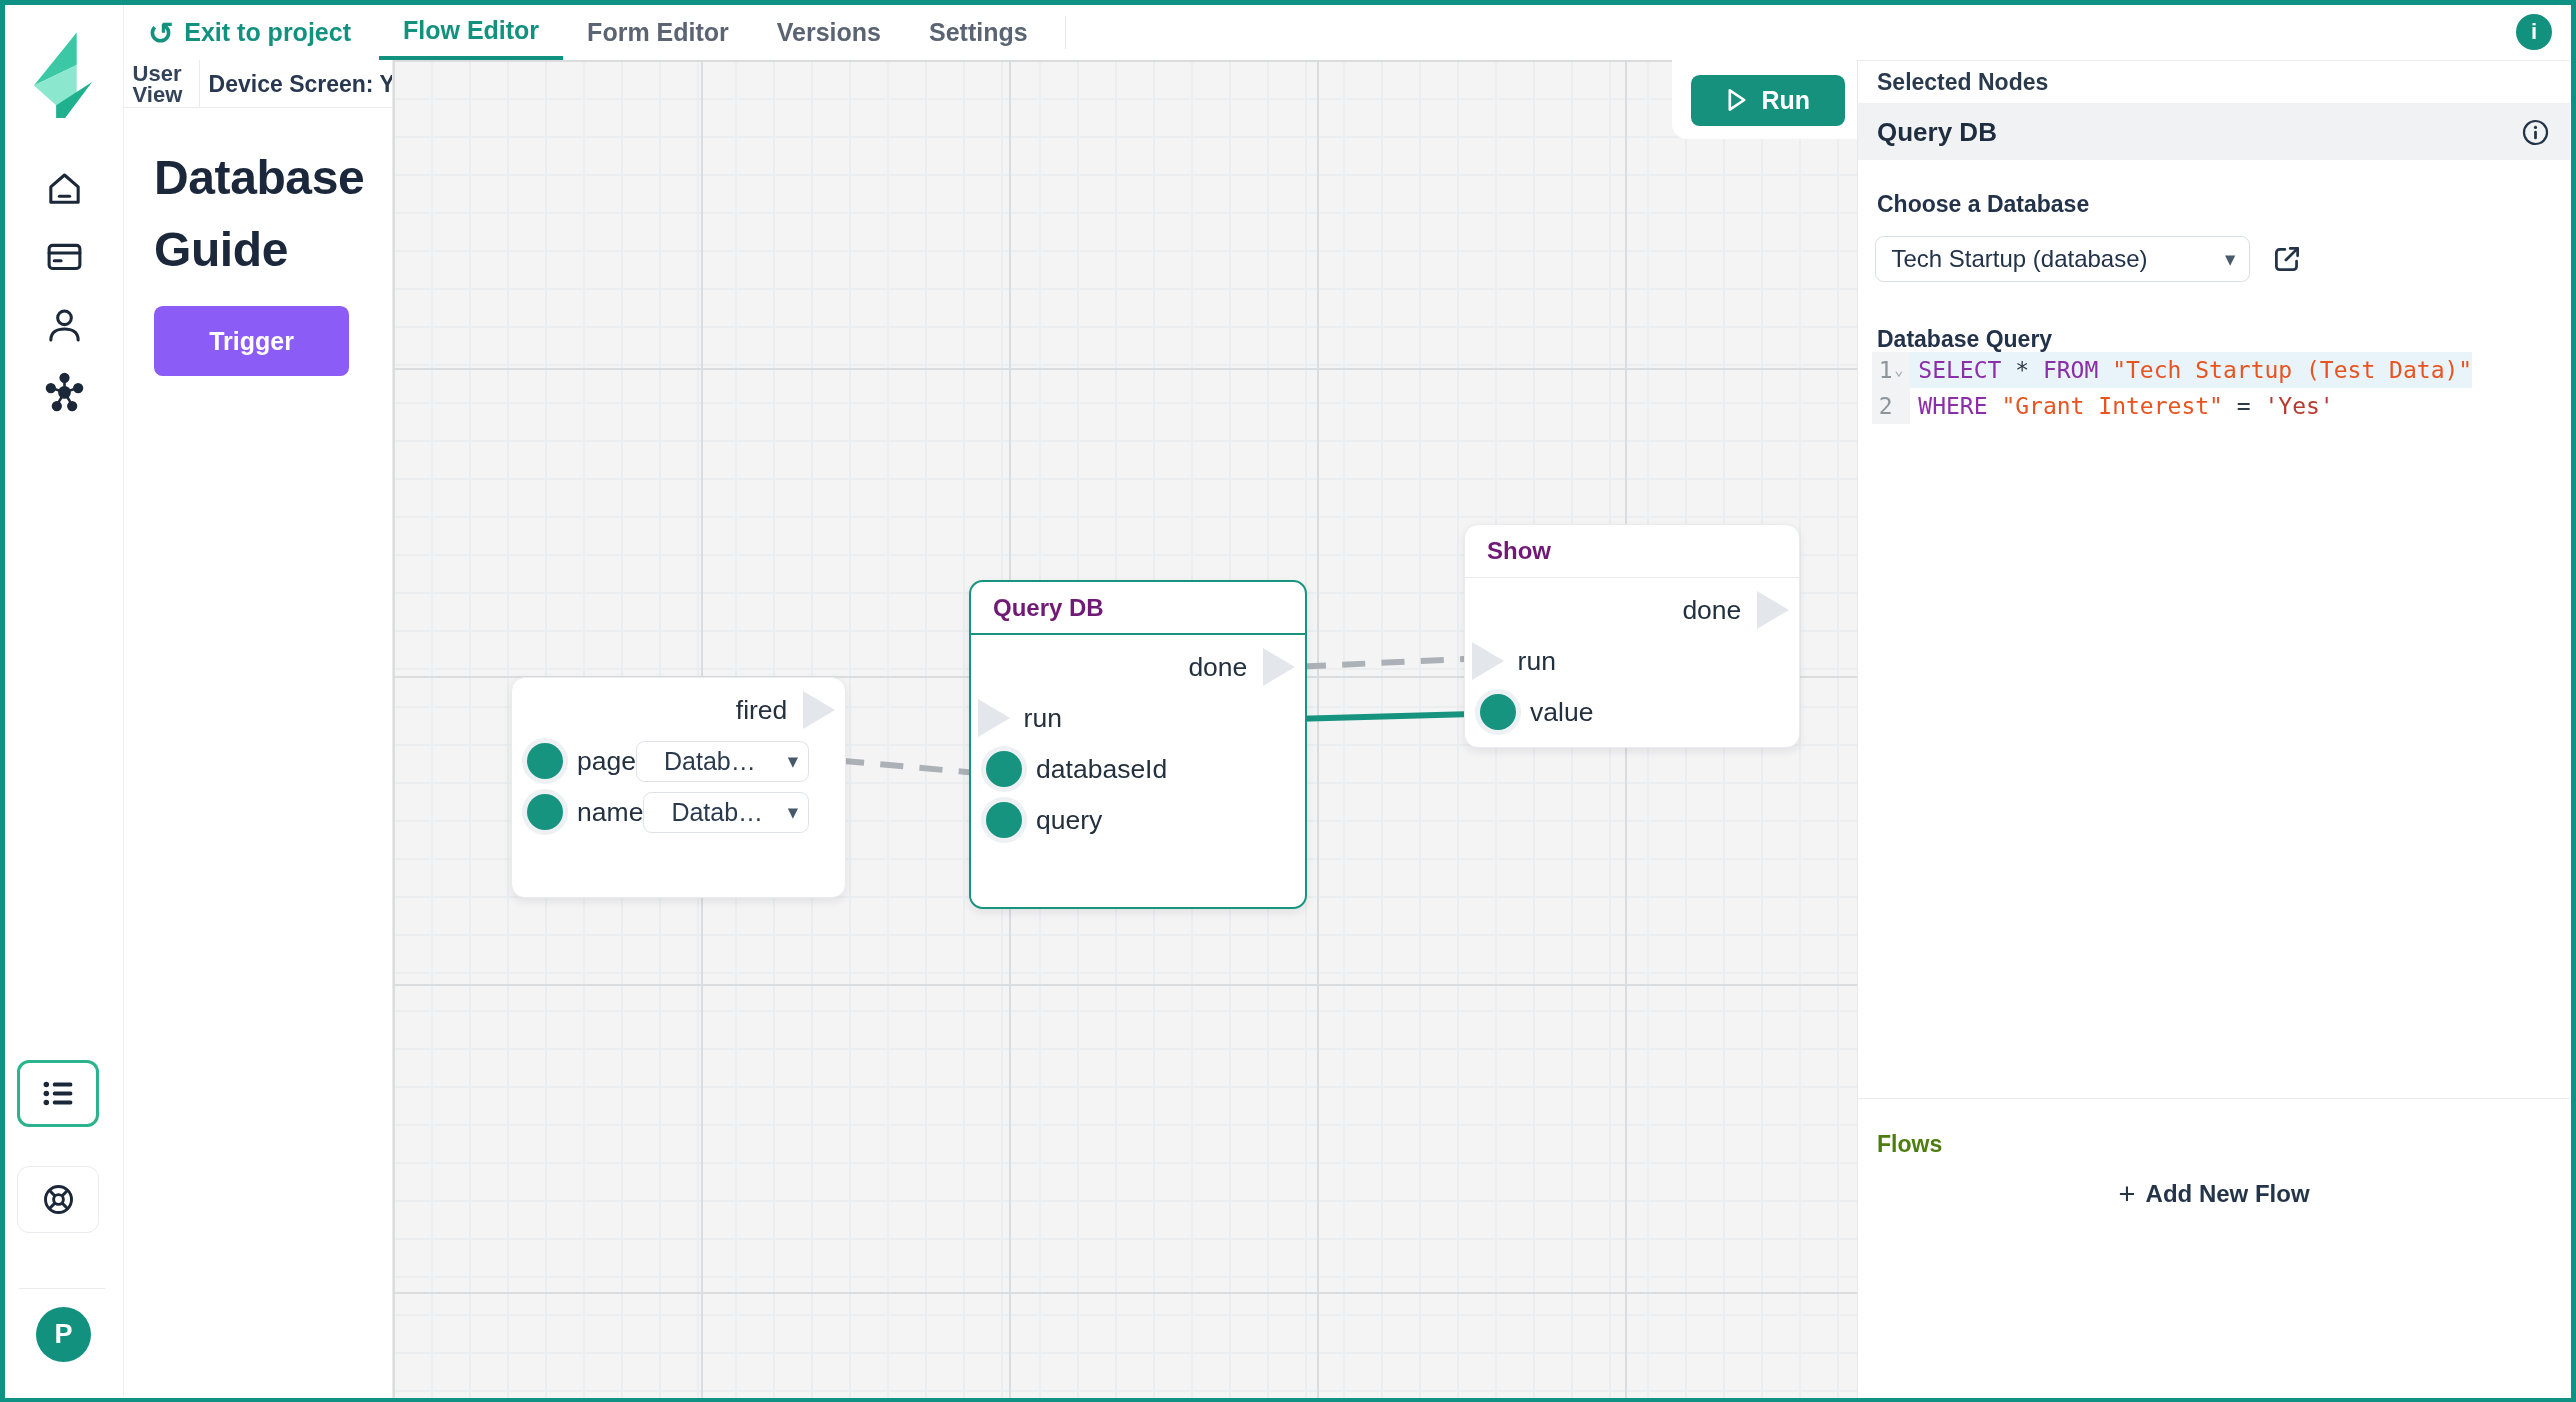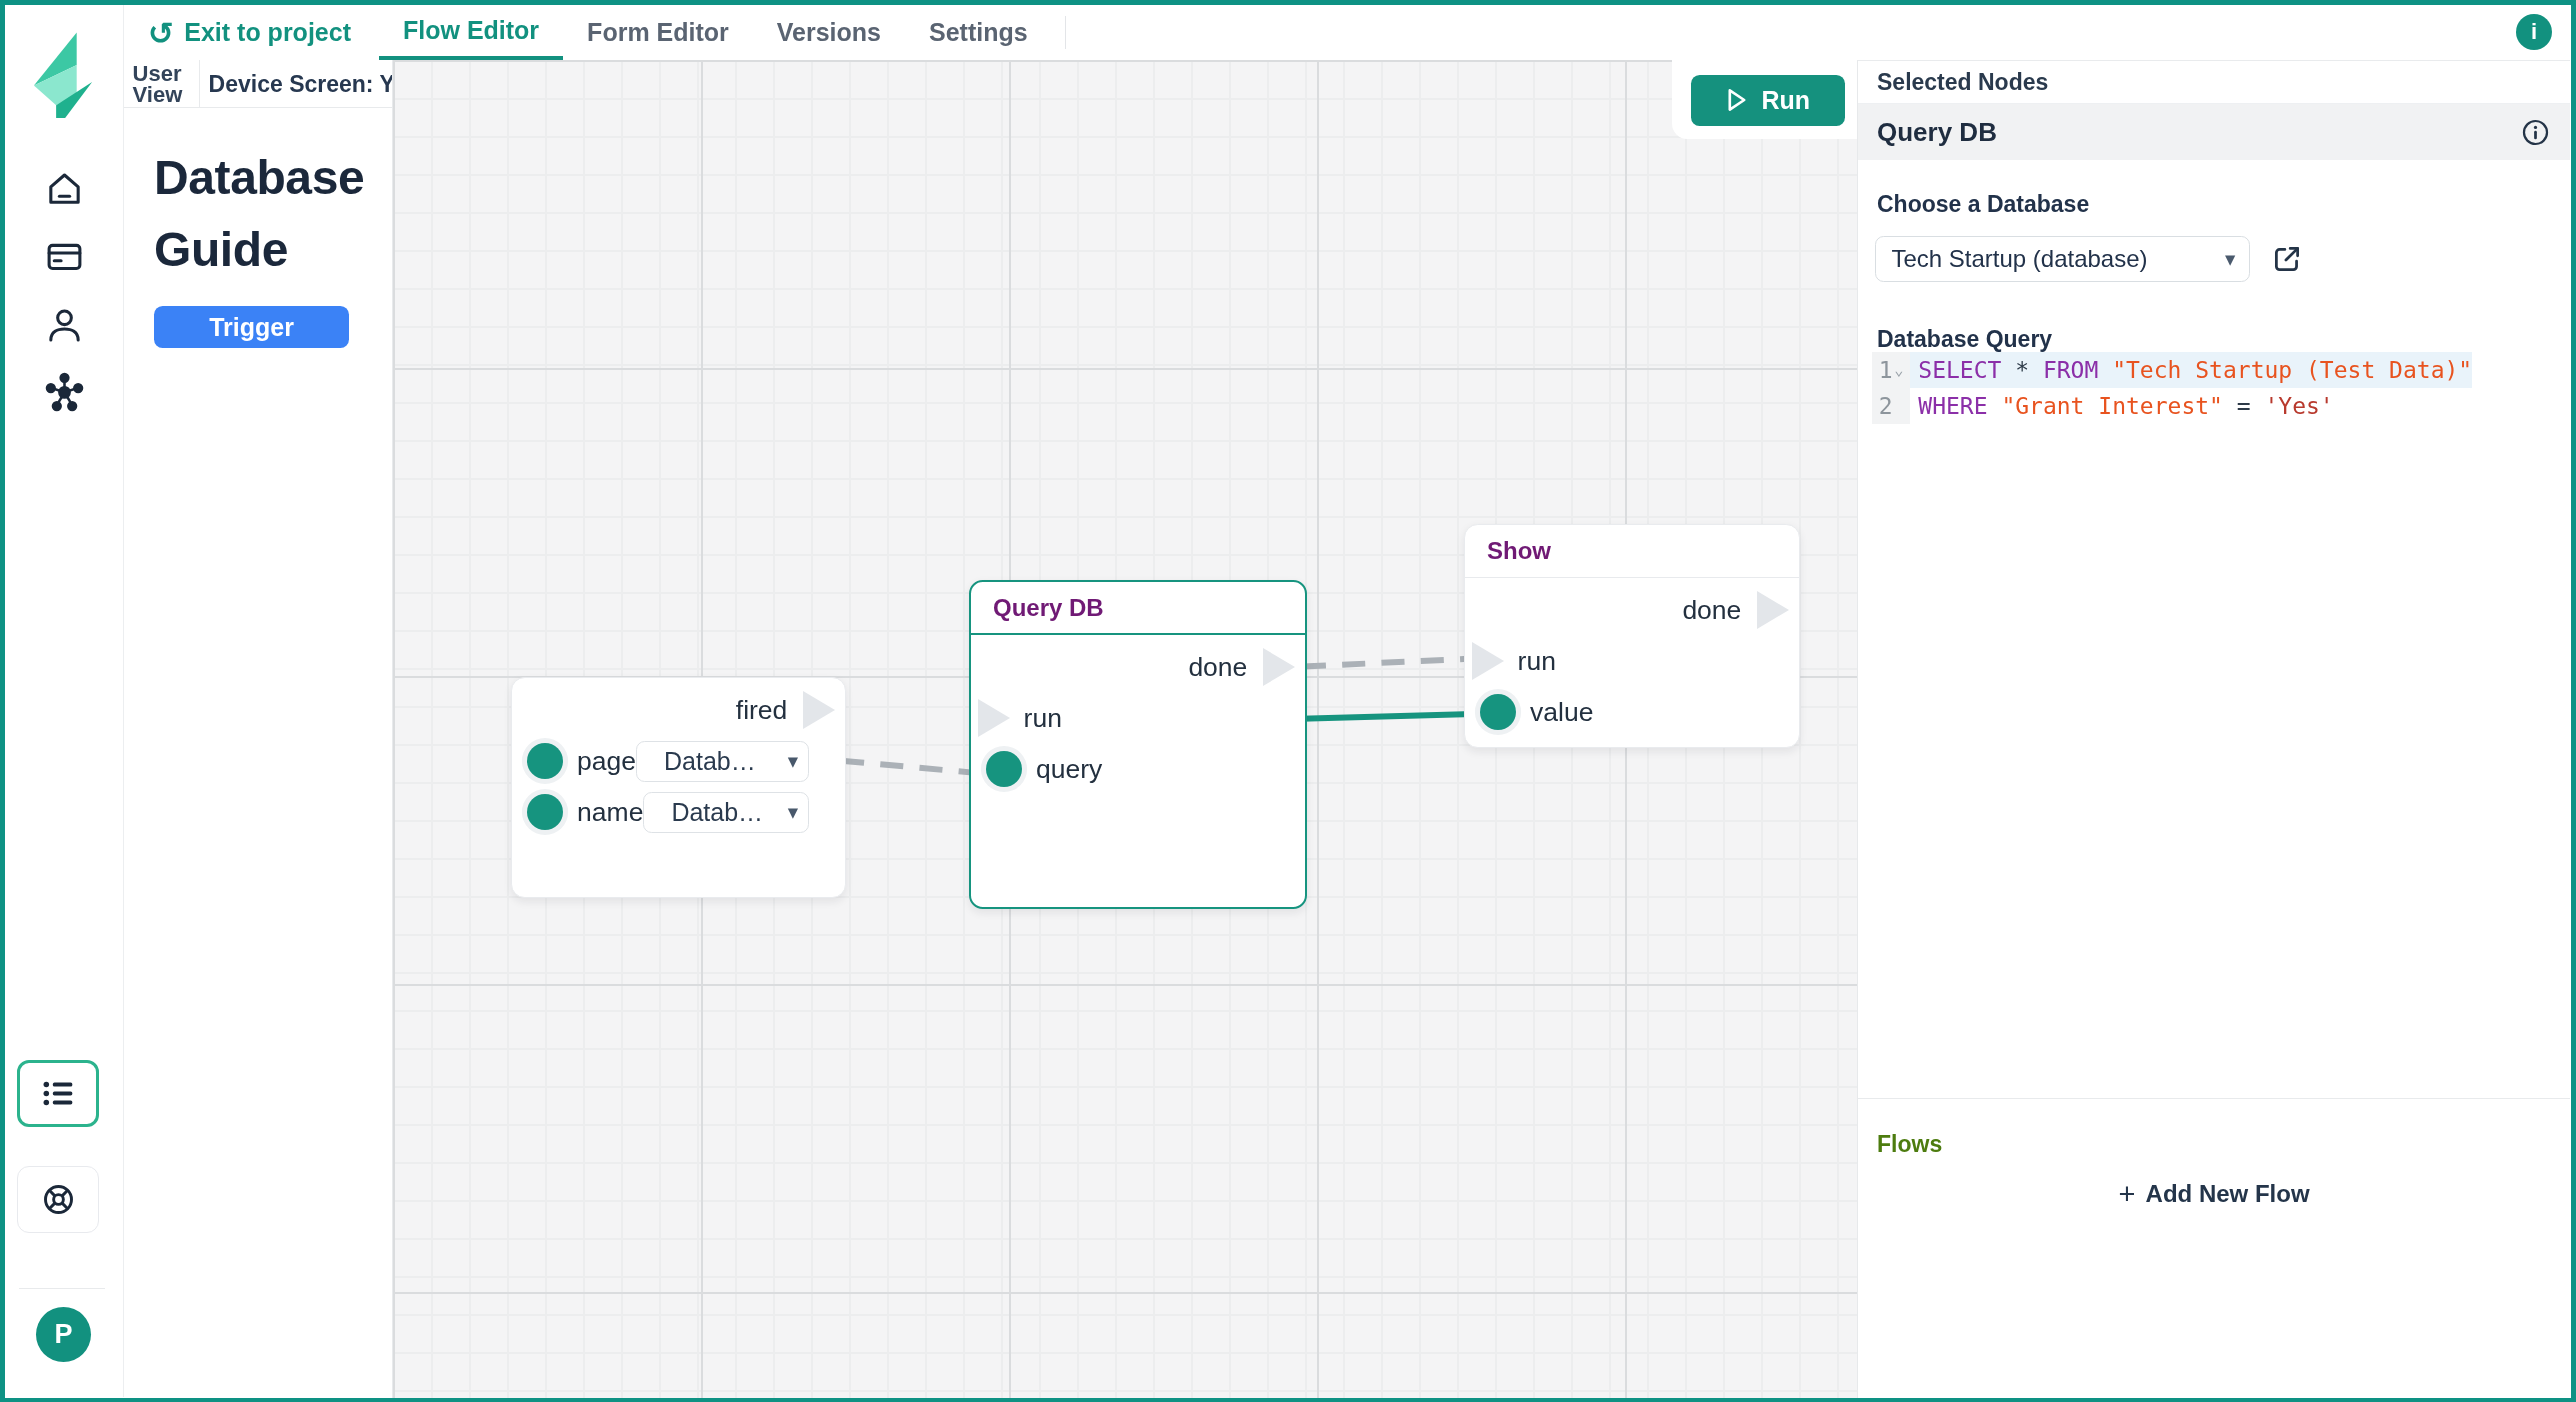--- a/index.html
+++ b/index.html
@@ -37,22 +37,22 @@
   
   .uview { position:absolute; left:119px; top:55px; width:269px; height:1338px; background:#fff;
            border-right:0.9px solid #E8EAEC; z-index:20; }
   .uview-head { position:relative; height:48px; border-bottom:0.9px solid #E8EAEC; overflow:hidden; }
   .uv-label { position:absolute; left:8.6px; top:2.6px; font-size:22px; font-weight:700; color:#33445A; line-height:21.4px; }
   .uv-device { position:absolute; left:75px; top:0; width:194px; height:48px; border-left:0.9px solid #E8EAEC;
                display:flex; align-items:center; padding-left:8.6px; font-size:23px; font-weight:700;
                color:#273850; white-space:nowrap; overflow:hidden; cursor:pointer; }
   .uv-title { position:absolute; left:30px; top:82px; width:231px; font-size:48px; font-weight:800;
               line-height:72px; color:#1B283B; letter-spacing:-0.4px; }
-  .trigger-btn { position:absolute; left:30px; top:246px; width:195px; height:42px; border-radius:8.6px;
-                 background:#3b82f6; color:#fff; font-size:25px; font-weight:700;
+  .trigger-btn { position:absolute; left:30px; top:246px; width:195px; height:70px; border-radius:8.6px;
+                 background:#8b5cf6; color:#fff; font-size:25px; font-weight:700;
                  display:flex; align-items:center; justify-content:center; cursor:pointer; }
 
   
   .canvas { position:absolute; left:388px; top:55px; width:1464px; height:1338px; background:#F4F4F5;
             background-image:
               linear-gradient(#DADCDE 1.7px, transparent 1.7px),
               linear-gradient(90deg, #DADCDE 1.7px, transparent 1.7px),
               linear-gradient(#ECEDEE 1.7px, transparent 1.7px),
               linear-gradient(90deg, #ECEDEE 1.7px, transparent 1.7px);
             background-size: 308px 308px, 308px 308px, 38px 38px, 38px 38px;
@@ -275,20 +275,24 @@
         <div class="prow out">
           <span>done</span>
           <span class="tri"></span>
         </div>
         <div class="prow in">
           <span class="tri"></span>
           <span>run</span>
         </div>
         <div class="prow in">
           <span class="dot"></span>
+          <span>databaseId</span>
+        </div>
+        <div class="prow in">
+          <span class="dot"></span>
           <span>query</span>
         </div>
       </div>
     </div>
 
     <div class="node" style="left:1071px; top:464px; width:336px; height:224px;">
       <div class="node-title">Show</div>
       <div class="node-body">
         <div class="prow out">
           <span>done</span>

